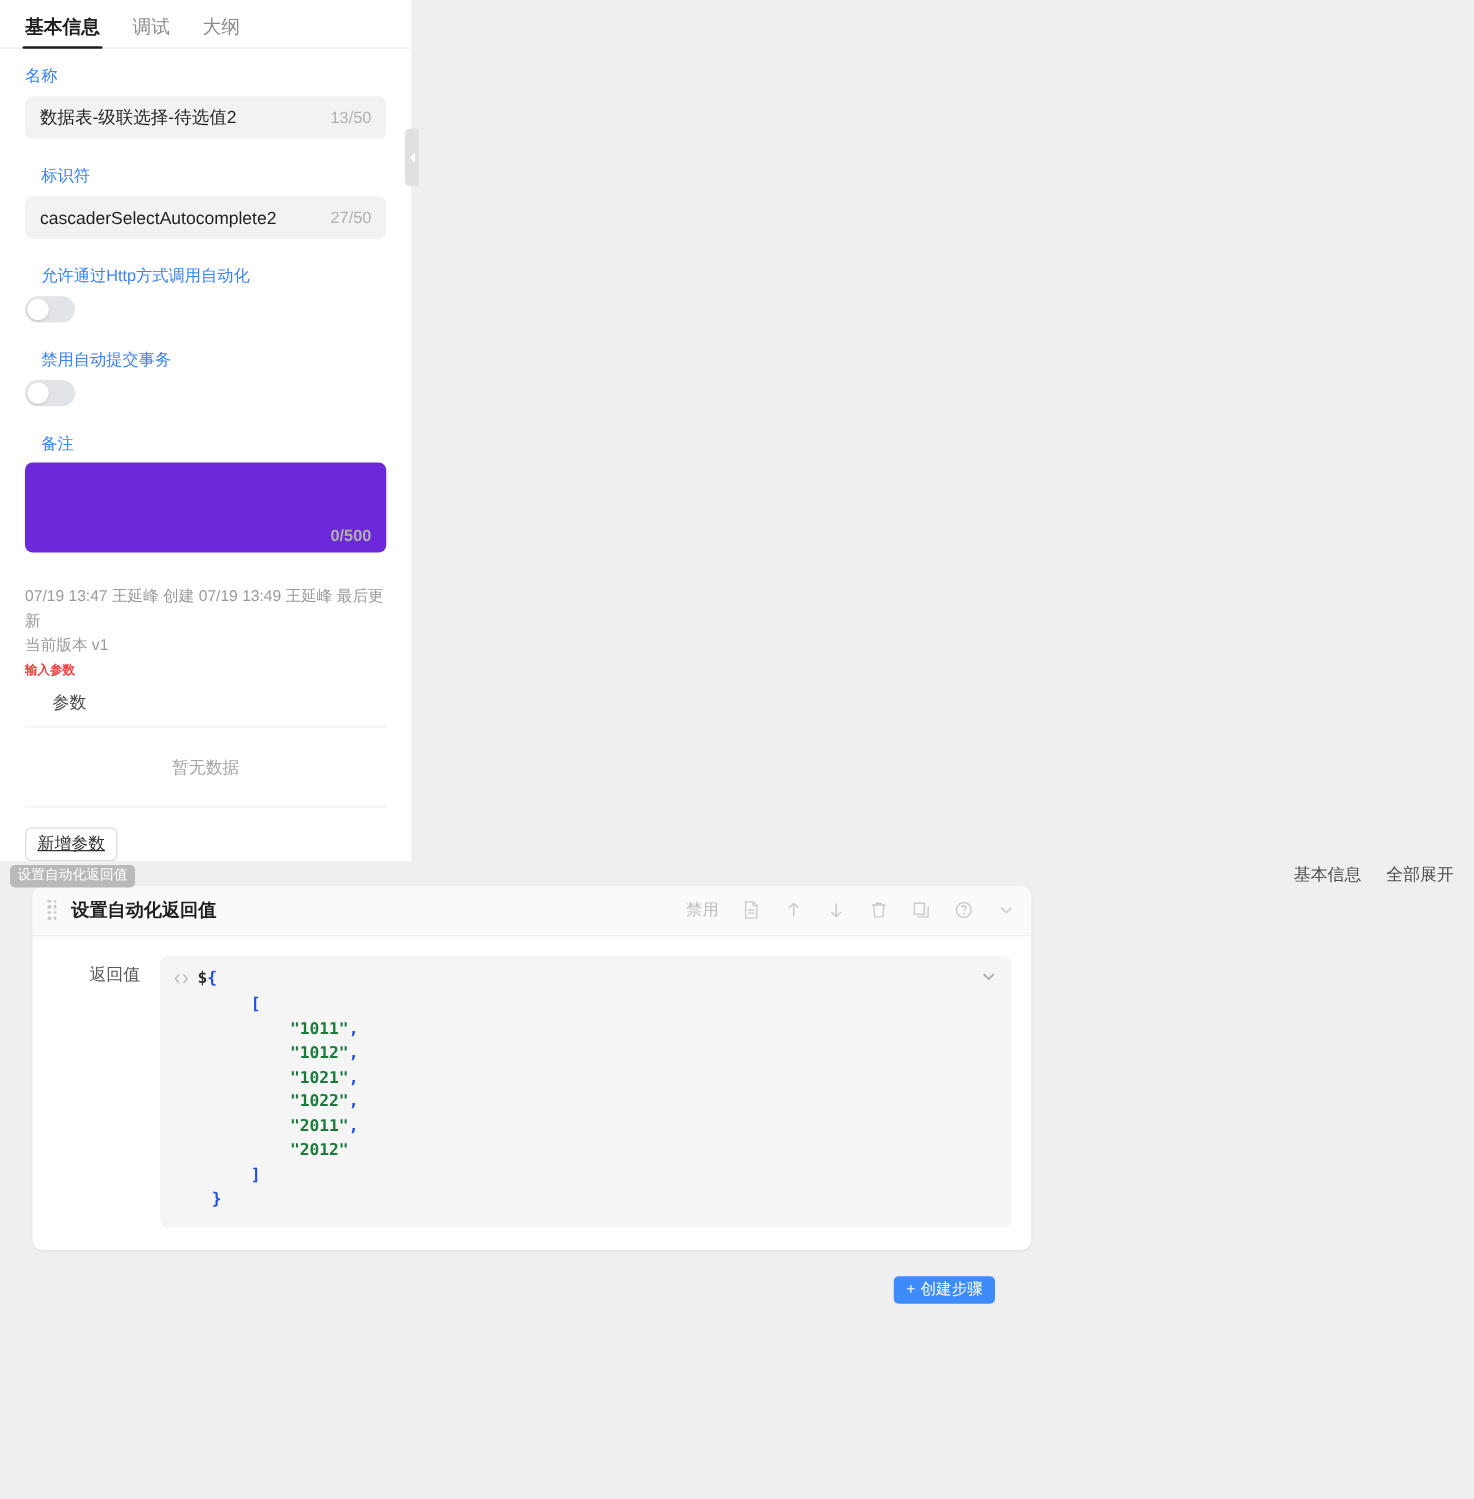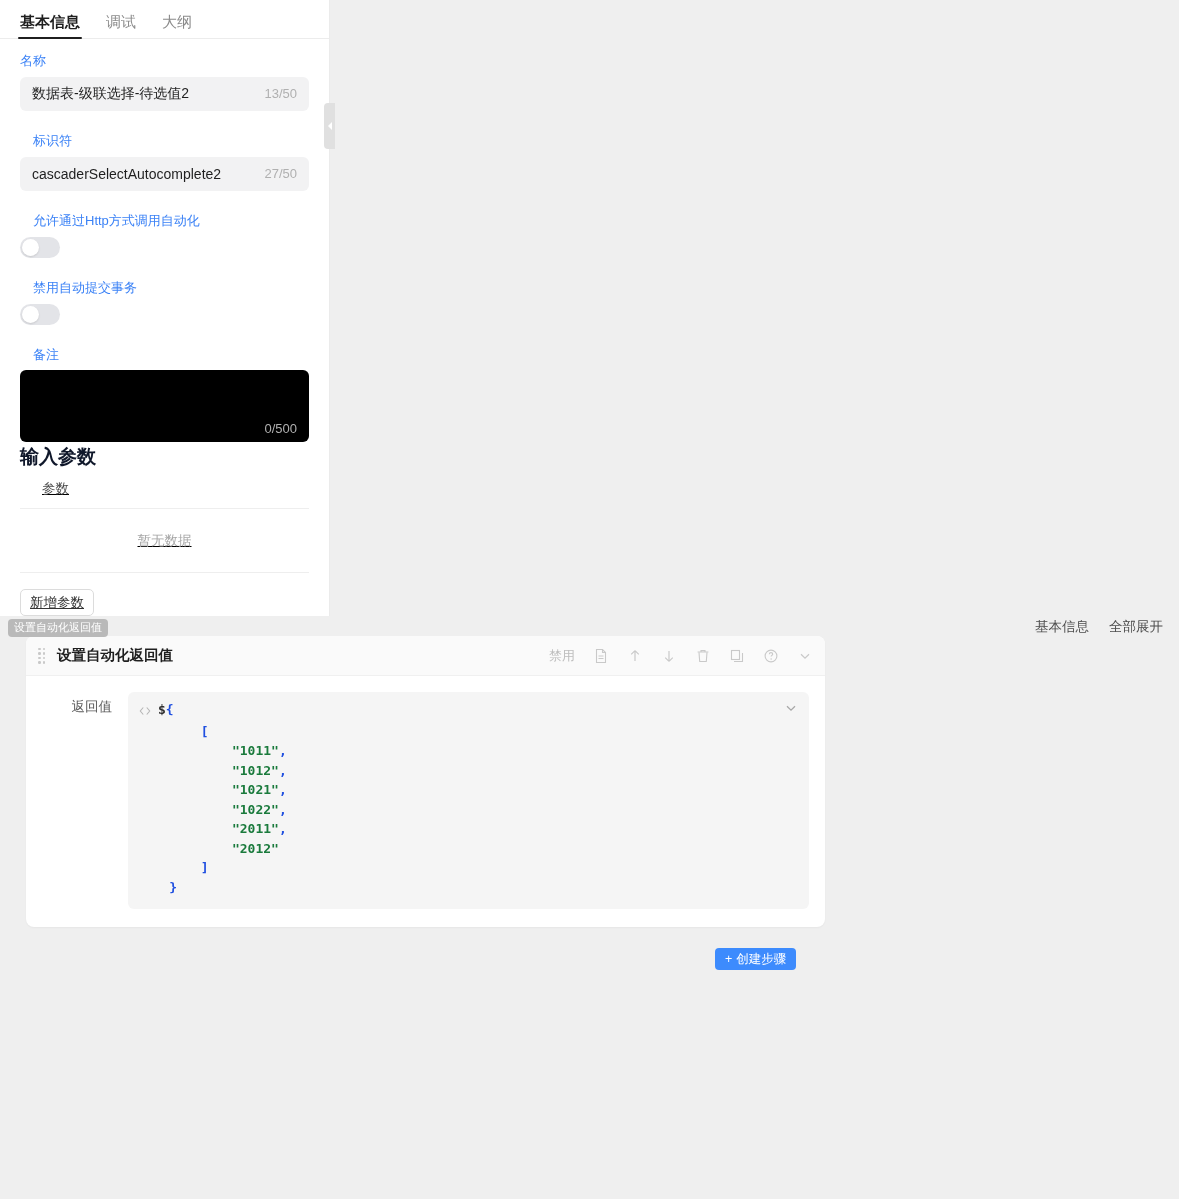--- a/index.html
+++ b/index.html
@@ -59,38 +59,38 @@
     background: #e3e4e8; position: relative; cursor: pointer;
     margin-top: 2px;
   }
   .switch::after {
     content: ""; position: absolute; left: 2px; top: 2px;
     width: 17px; height: 17px; border-radius: 50%;
     background: #ffffff; box-shadow: 0 1px 2px rgba(0,0,0,.12);
   }
 
   .textarea-box {
-    height: 72px; background: #000000; border-radius: 6px;
+    height: 72px; background: #6d28d9; border-radius: 6px;
     position: relative; padding: 8px 12px;
-    font-size: 14px; color: #1f1f1f;
+    font-size: 14px; color: #1f1f1f; font-weight: bold;
   }
   .textarea-box .counter {
     position: absolute; right: 12px; bottom: 6px;
   }
 
   .meta {
     margin-top: 26px; font-size: 12.5px; color: #9a9a9a;
     line-height: 1.55;
   }
 
   .section-title {
-    margin-top: 2px; font-size: 19px; color: #0f172a; font-weight: 700;
-  }
-
-  .param-table { margin-top: 10px; text-decoration: underline; }
+    margin-top: 2px; font-size: 10px; color: #ef4444; font-weight: 700;
+  }
+
+  .param-table { margin-top: 10px; }
   .param-head {
     display: flex; padding: 0 0 10px 22px;
     font-size: 13.5px; color: #4a4a4a;
     border-bottom: 1px solid #eeeeee;
   }
   .param-empty {
     text-align: center; padding: 23px 0 22px 0;
     font-size: 13.5px; color: #a6a6a6;
     border-bottom: 1px solid #eeeeee;
   }
@@ -230,20 +230,24 @@
       <div class="switch"></div>
 
       <div class="field-label mt">禁用自动提交事务</div>
       <div class="switch"></div>
 
       <div class="field-label mt">备注</div>
       <div class="textarea-box">
         <span class="counter">0/500</span>
       </div>
 
+      <div class="meta">
+        <div>07/19 13:47 王延峰 创建 07/19 13:49 王延峰 最后更新</div>
+        <div>当前版本 v1</div>
+      </div>
 
       <div class="section-title">输入参数</div>
 
       <div class="param-table">
         <div class="param-head">
           <span>参数</span>
         </div>
         <div class="param-empty">暂无数据</div>
       </div>
 

